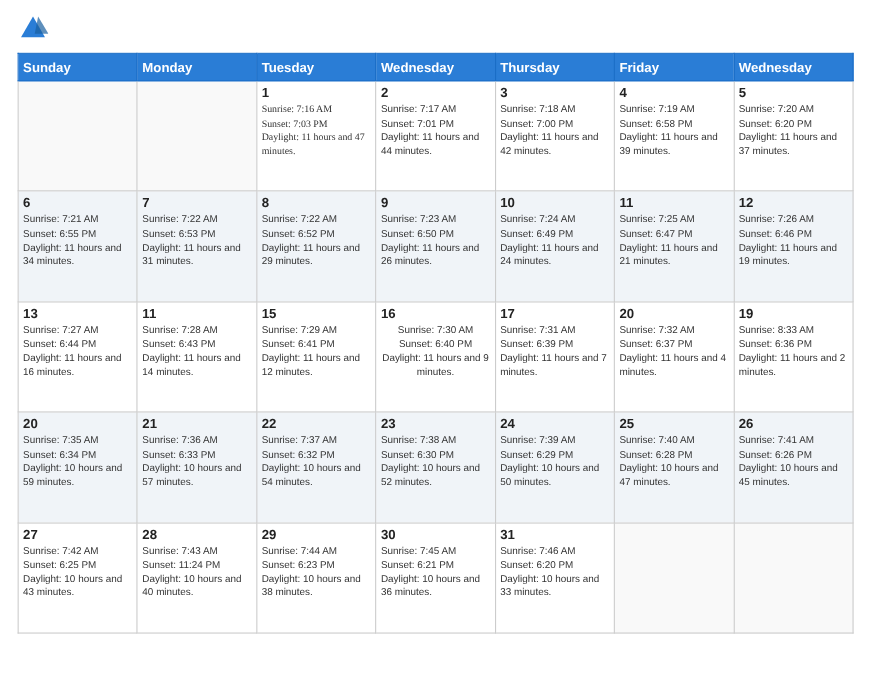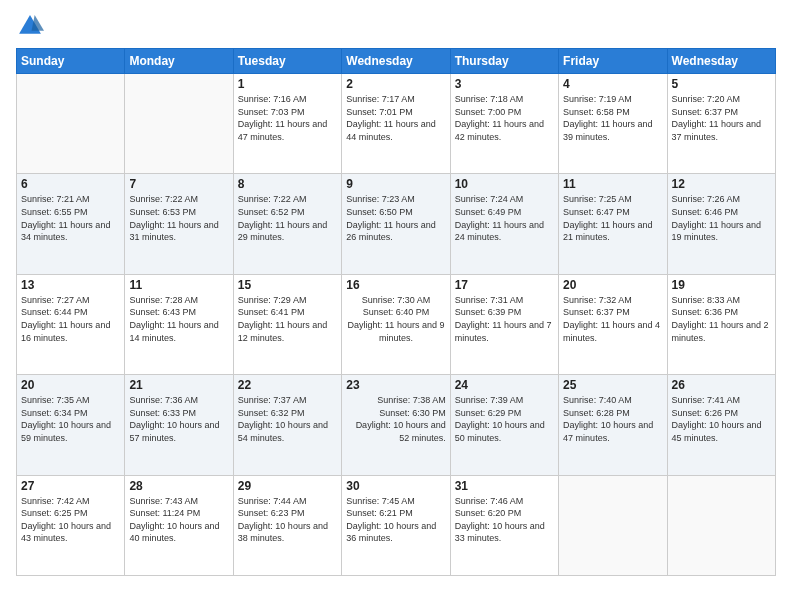--- a/index.html
+++ b/index.html
@@ -137,21 +137,21 @@
           <th>Friday</th>
           <th>Wednesday</th>
         </tr>
     </thead>
     <tbody id="calendar-body">
     <tr class="row-white">
           <td class="empty"></td>
           <td class="empty"></td>
           <td>
             <span class="day-number">1</span>
-            <div class="day-info" style="white-space: pre-line;">Sunrise: 7:16 AM
+            <div class="day-info" style="white-space: pre-line; font-family: Liberation Serif, serif;">Sunrise: 7:16 AM
 Sunset: 7:03 PM
 Daylight: 11 hours and 47 minutes.</div>
           </td>
           <td>
             <span class="day-number">2</span>
             <div class="day-info" style="white-space: pre-line;">Sunrise: 7:17 AM
 Sunset: 7:01 PM
 Daylight: 11 hours and 44 minutes.</div>
           </td>
           <td>
@@ -162,21 +162,21 @@
           </td>
           <td>
             <span class="day-number">4</span>
             <div class="day-info" style="white-space: pre-line;">Sunrise: 7:19 AM
 Sunset: 6:58 PM
 Daylight: 11 hours and 39 minutes.</div>
           </td>
           <td>
             <span class="day-number">5</span>
             <div class="day-info" style="white-space: pre-line;">Sunrise: 7:20 AM
-Sunset: 6:37 PM
+Sunset: 6:20 PM
 Daylight: 11 hours and 37 minutes.</div>
           </td>
         </tr>
         <tr class="row-shaded">
           <td>
             <span class="day-number">6</span>
             <div class="day-info" style="white-space: pre-line;">Sunrise: 7:21 AM
 Sunset: 6:55 PM
 Daylight: 11 hours and 34 minutes.</div>
           </td>
@@ -275,21 +275,21 @@
 Daylight: 10 hours and 57 minutes.</div>
           </td>
           <td>
             <span class="day-number">22</span>
             <div class="day-info" style="white-space: pre-line;">Sunrise: 7:37 AM
 Sunset: 6:32 PM
 Daylight: 10 hours and 54 minutes.</div>
           </td>
           <td>
             <span class="day-number">23</span>
-            <div class="day-info" style="white-space: pre-line; text-align: right;">Sunrise: 7:38 AM
+            <div class="day-info" style="white-space: pre-line;">Sunrise: 7:38 AM
 Sunset: 6:30 PM
 Daylight: 10 hours and 52 minutes.</div>
           </td>
           <td>
             <span class="day-number">24</span>
             <div class="day-info" style="white-space: pre-line;">Sunrise: 7:39 AM
 Sunset: 6:29 PM
 Daylight: 10 hours and 50 minutes.</div>
           </td>
           <td>

